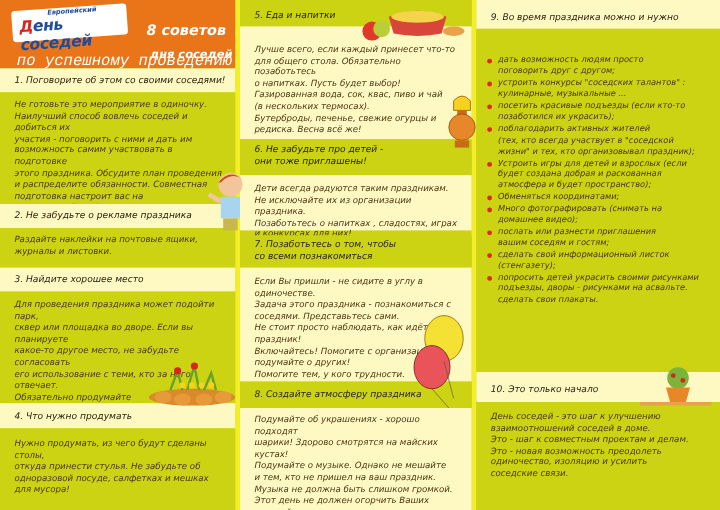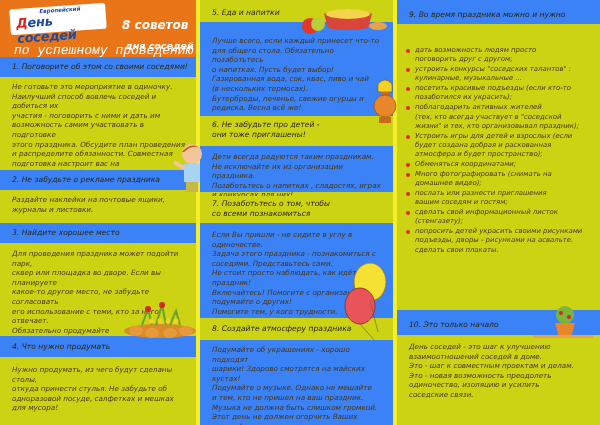--- a/index.html
+++ b/index.html
@@ -5,21 +5,21 @@
   * { box-sizing: border-box; margin: 0; padding: 0; }
   html, body { width: 600px; height: 425px; overflow: hidden; }
   body { font-family: "DejaVu Sans", sans-serif; background: #ccd313; position: relative; color: #3b2a10; }
   .col { position: absolute; top: 0; height: 425px; }
   .c1 { left: 0; width: 196px; }
   .c2 { left: 200px; width: 193px; }
   .c3 { left: 397px; width: 203px; }
   .sep { position: absolute; top: 0; width: 4px; height: 425px; background: #f4ee2a; }
   .blk { position: absolute; left: 0; width: 100%; }
   .lime { background: #ccd313; }
-  .yel { background: #3b82f6; }
+  .yel { background: #fef9c3; }
   .head { font-weight: normal; font-style: italic; font-size: 7.6px; line-height: 10px; color: #2b2410; padding-left: 12px; }
   .txt { font-style: italic; font-size: 7.2px; line-height: 9.6px; color: #4a3410; padding-left: 12px; padding-right: 6px; white-space: pre-line; }
   .banner { position: absolute; left: 0; top: 0; width: 196px; height: 57px; background: #ea7418; }
   .logo { position: absolute; left: 10px; top: 6px; width: 96px; height: 26px; background: #fff; border-radius: 3px; transform: rotate(-4deg); }
   .logo-small { position: absolute; left: 30px; top: 1px; font-size: 5.5px; font-weight: bold; color: #1e4da0; font-style: italic; }
   .logo-big { position: absolute; left: 6px; top: 7px; font-size: 13px; font-weight: bold; color: #1e4da0; font-style: italic; letter-spacing: -0.3px; }
   .logo-big span { color: #d7261e; }
   .b-title { position: absolute; left: 122px; top: 18px; color: #fff; font-size: 12px; font-style: italic; font-weight: bold; }
   .b-sub1 { position: absolute; left: 14px; top: 43px; color: #fff; font-size: 13px; font-style: italic; font-family: Liberation Mono, monospace; }
   .b-sub2 { position: absolute; left: 125px; top: 40px; color: #fff; font-size: 9.5px; font-style: italic; font-weight: bold; }

